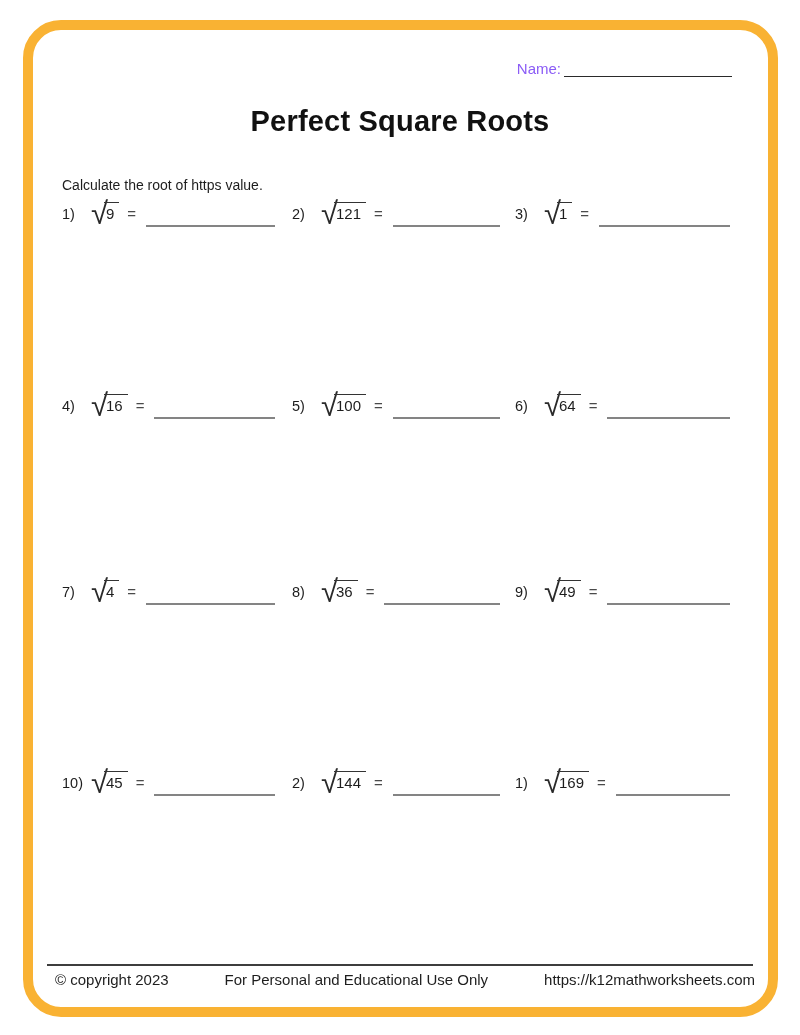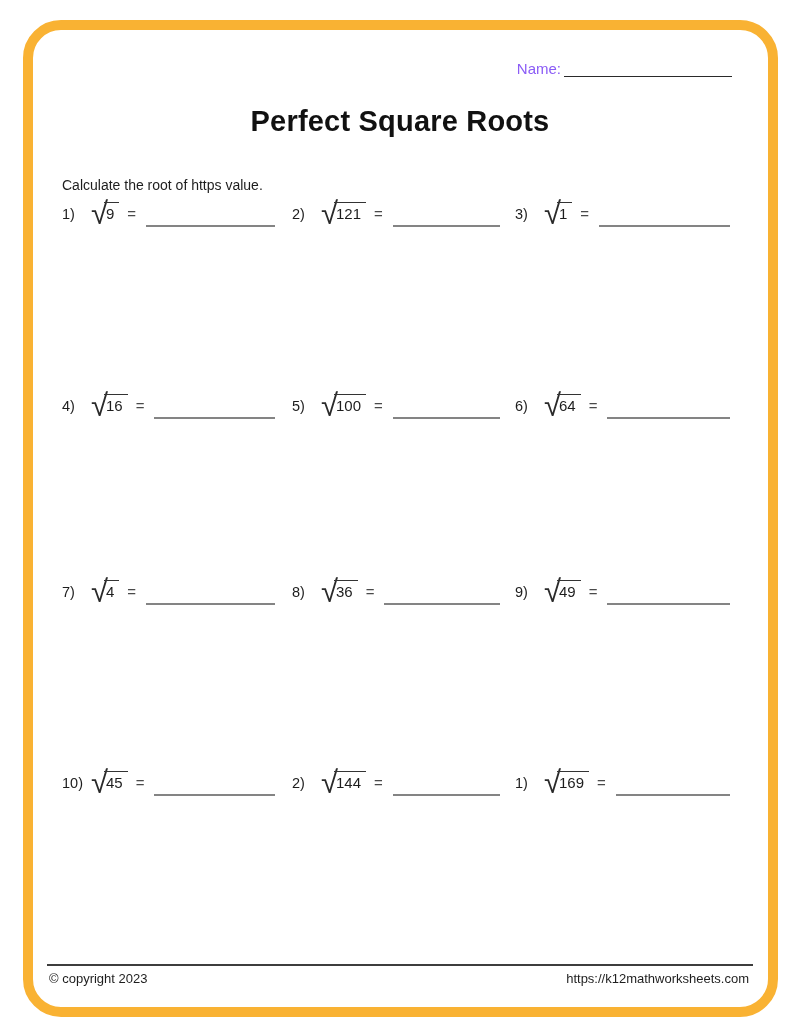--- a/index.html
+++ b/index.html
@@ -82,23 +82,23 @@
   }
 
   
   .footer-rule {
     position: absolute;
     left: 47px; top: 964px; width: 706px;
     border-top: 2px solid #3d3d3d;
   }
   .footer {
     position: absolute;
-    left: 49px; top: 971px; width: 700px;
+    left: 55px; top: 971px; width: 700px;
     display: flex; justify-content: space-between;
-    font-size: 13px; color: #1e1e1e;
+    font-size: 15px; color: #1e1e1e;
   }
 </style>
 </head>
 <body>
 
 <div class="frame"></div>
 
 <div class="name-row">
   <span class="name-label">Name:</span>
   <span class="name-line"></span>
@@ -228,14 +228,15 @@
       <span class="eq">=</span>
       <span class="blank"></span>
     </div>
   </div>
 
 </div>
 
 <div class="footer-rule"></div>
 <div class="footer">
   <span>© copyright 2023</span>
+  <span>For Personal and Educational Use Only</span>
   <span>https://k12mathworksheets.com</span>
 </div>
 
 </body></html>

